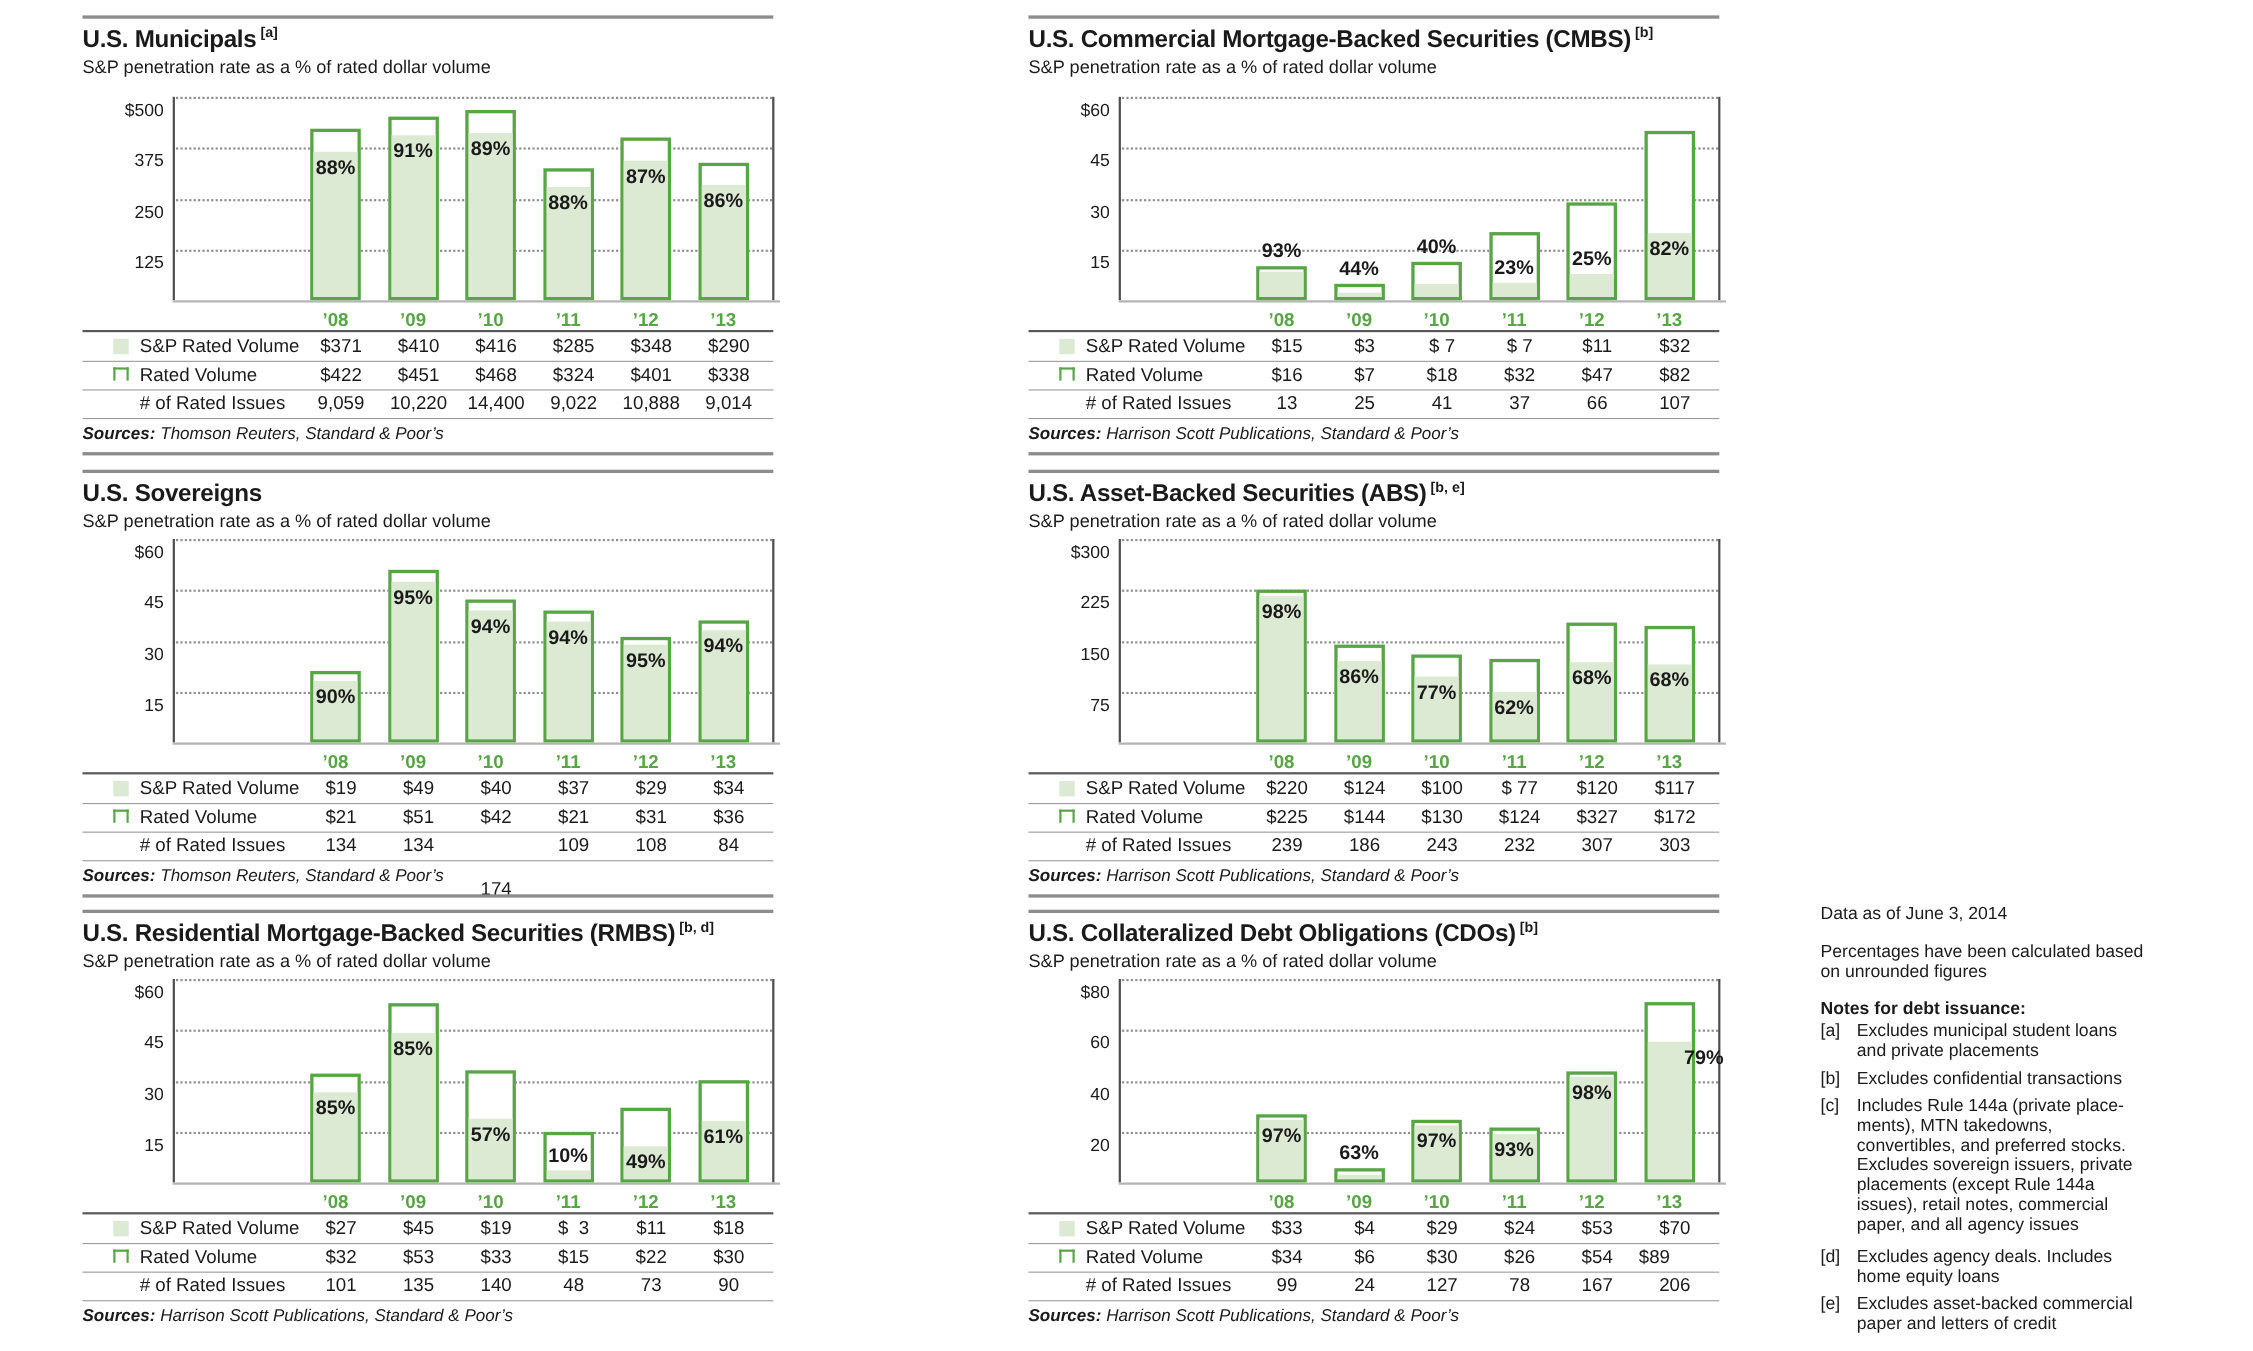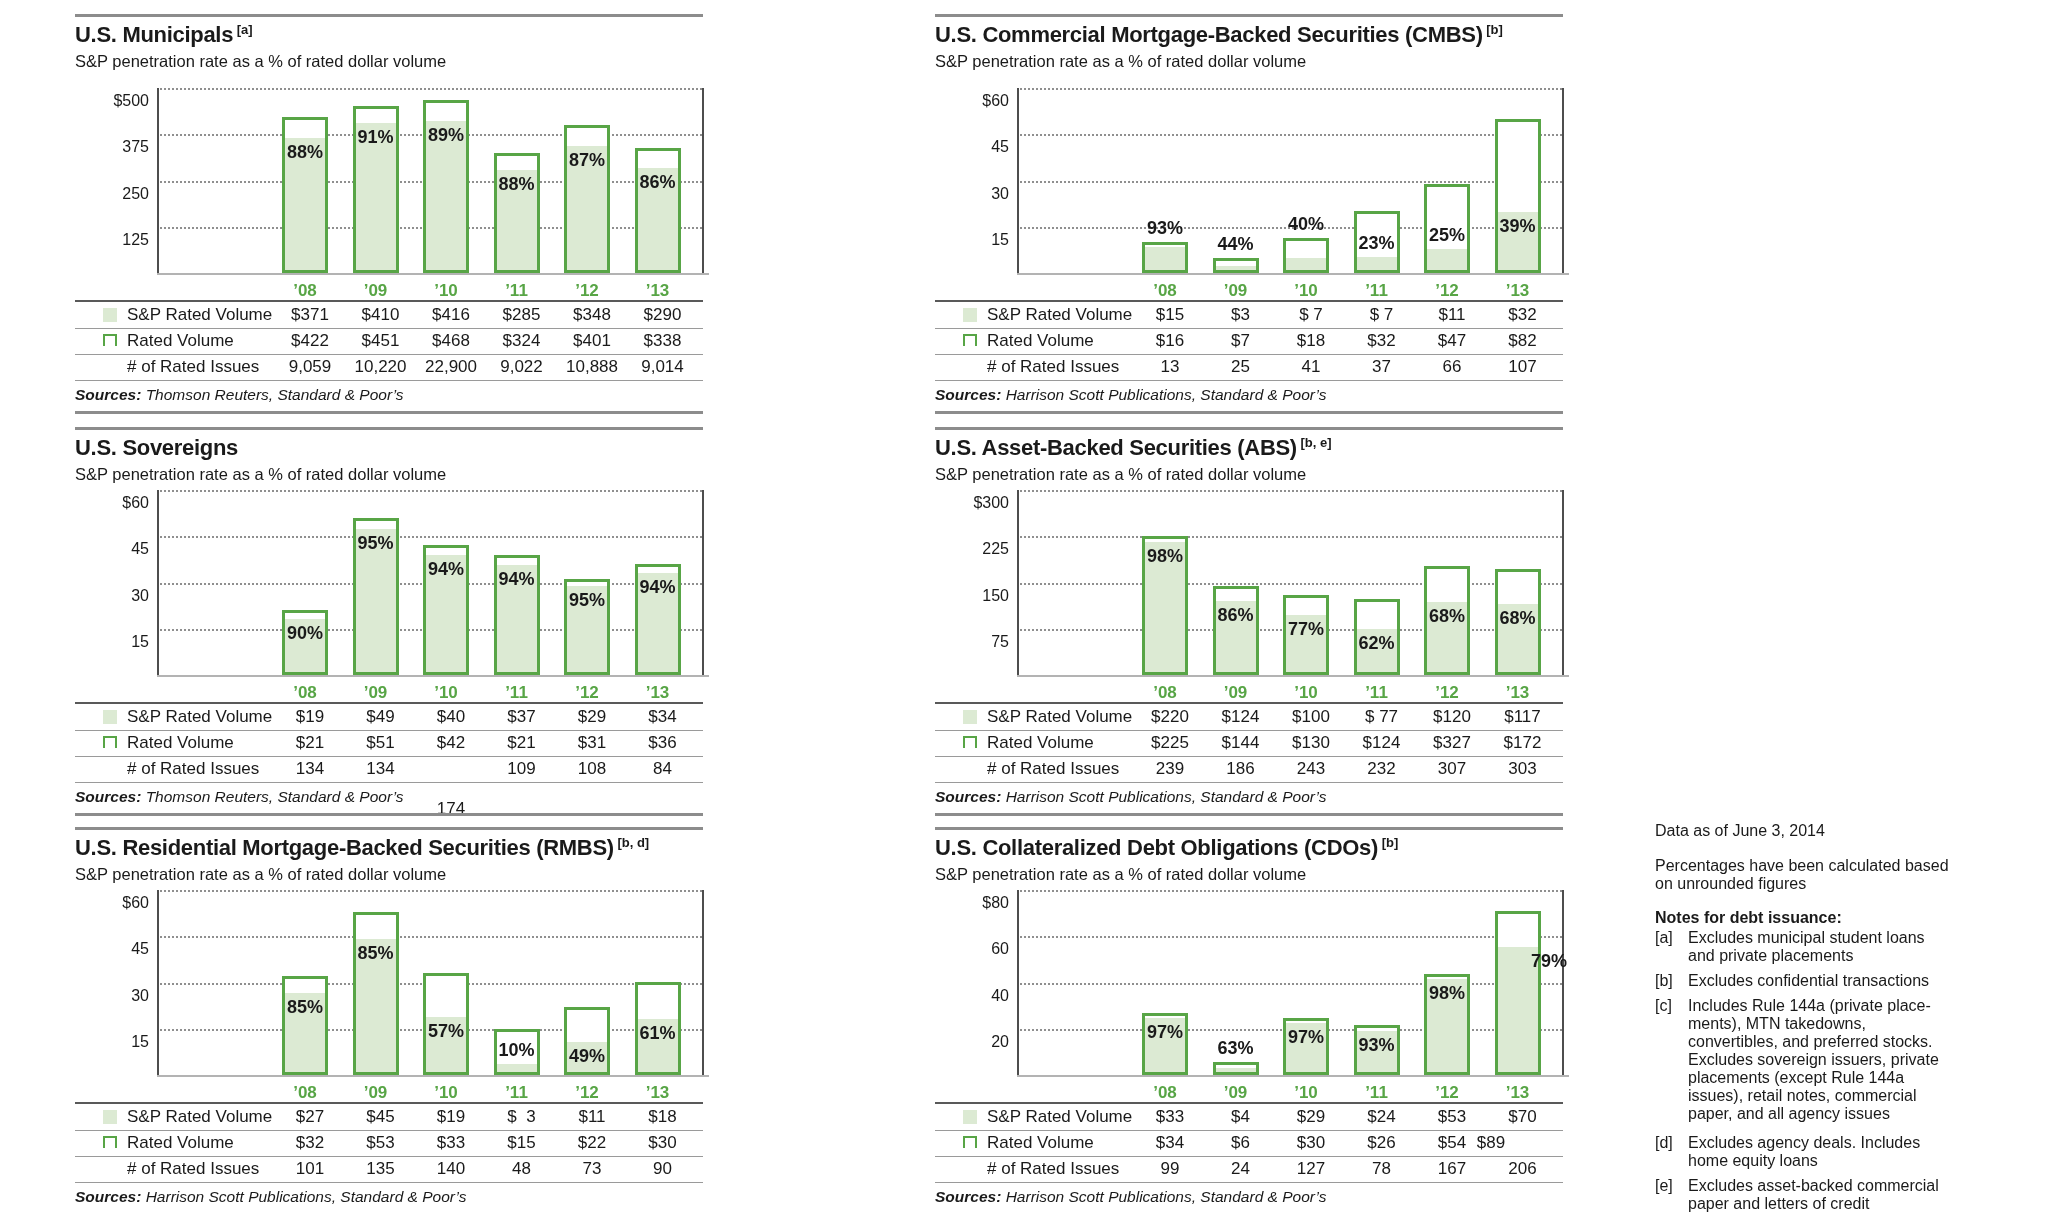--- a/index.html
+++ b/index.html
@@ -99,21 +99,21 @@
       <div class="tlabel" style="left: 52px; top: 314px;">Rated Volume</div>
       <div class="tval" style="left: 200px; top: 314px; width: 70px;">$422</div>
       <div class="tval" style="left: 270.5px; top: 314px; width: 70px;">$451</div>
       <div class="tval" style="left: 341px; top: 314px; width: 70px;">$468</div>
       <div class="tval" style="left: 411.5px; top: 314px; width: 70px;">$324</div>
       <div class="tval" style="left: 482px; top: 314px; width: 70px;">$401</div>
       <div class="tval" style="left: 552.5px; top: 314px; width: 70px;">$338</div>
       <div class="tlabel" style="left: 52px; top: 340px;"># of Rated Issues</div>
       <div class="tval" style="left: 200px; top: 340px; width: 70px;">9,059</div>
       <div class="tval" style="left: 270.5px; top: 340px; width: 70px;">10,220</div>
-      <div class="tval" style="left: 341px; top: 340px; width: 70px;">22,900</div>
+      <div class="tval" style="left: 341px; top: 340px; width: 70px;">14,400</div>
       <div class="tval" style="left: 411.5px; top: 340px; width: 70px;">9,022</div>
       <div class="tval" style="left: 482px; top: 340px; width: 70px;">10,888</div>
       <div class="tval" style="left: 552.5px; top: 340px; width: 70px;">9,014</div>
       <div class="sources" style="top: 372px;"><span class="srcb">Sources:</span><span> Thomson Reuters, Standard &amp; Poor’s</span></div>
       <div class="hrule" style="top: 397px; width: 628px; height: 3px; background: rgb(140, 140, 140);"></div>
     </section>
     <section class="block" style="left: 935px; top: 14px; width: 628px; height: 419px;">
       <div class="hrule" style="top: 0px; width: 628px; height: 3px; background: rgb(140, 140, 140);"></div>
       <div class="title" style="top: 8px;"><span>U.S. Commercial Mortgage-Backed Securities (CMBS)</span><sup> [b]</sup></div>
       <div class="subtitle" style="top: 38px;">S&amp;P penetration rate as a % of rated dollar volume</div>
@@ -149,21 +149,21 @@
       <div class="pct" style="left: 411.5px; top: 219px; width: 60px;">23%</div>
       <div class="xlab" style="left: 406.5px; top: 267px; width: 70px;">’11</div>
       <div class="bar" style="left: 489px; top: 170px; width: 46px; height: 89px;">
         <div class="barfill" style="height: 21px;"></div>
       </div>
       <div class="pct" style="left: 482px; top: 211px; width: 60px;">25%</div>
       <div class="xlab" style="left: 477px; top: 267px; width: 70px;">’12</div>
       <div class="bar" style="left: 559.5px; top: 105px; width: 46px; height: 154px;">
         <div class="barfill" style="height: 58px;"></div>
       </div>
-      <div class="pct" style="left: 552.5px; top: 202px; width: 60px;">39%</div>
+      <div class="pct" style="left: 552.5px; top: 202px; width: 60px;">82%</div>
       <div class="xlab" style="left: 547.5px; top: 267px; width: 70px;">’13</div>
       <div class="hrule" style="top: 286px; width: 628px; height: 2px; background: rgb(89, 89, 89);"></div>
       <div class="hrule" style="top: 314px; width: 628px; height: 1px; background: rgb(154, 154, 154);"></div>
       <div class="hrule" style="top: 340px; width: 628px; height: 1px; background: rgb(154, 154, 154);"></div>
       <div class="hrule" style="top: 366px; width: 628px; height: 1px; background: rgb(154, 154, 154);"></div>
       <div class="sw1" style="left: 28px; top: 294px;"></div>
       <div class="tlabel" style="left: 52px; top: 288px;">S&amp;P Rated Volume</div>
       <div class="tval" style="left: 200px; top: 288px; width: 70px;">$15</div>
       <div class="tval" style="left: 270.5px; top: 288px; width: 70px;">$3</div>
       <div class="tval" style="left: 341px; top: 288px; width: 70px;">$&nbsp;7</div>
@@ -469,21 +469,21 @@
       <div class="tval" style="left: 411.5px; top: 277px; width: 70px;">$24</div>
       <div class="tval" style="left: 482px; top: 277px; width: 70px;">$53</div>
       <div class="tval" style="left: 552.5px; top: 277px; width: 70px;">$70</div>
       <div class="sw2" style="left: 28px; top: 309px;"></div>
       <div class="tlabel" style="left: 52px; top: 303px;">Rated Volume</div>
       <div class="tval" style="left: 200px; top: 303px; width: 70px;">$34</div>
       <div class="tval" style="left: 270.5px; top: 303px; width: 70px;">$6</div>
       <div class="tval" style="left: 341px; top: 303px; width: 70px;">$30</div>
       <div class="tval" style="left: 411.5px; top: 303px; width: 70px;">$26</div>
       <div class="tval" style="left: 482px; top: 303px; width: 70px;">$54</div>
-      <div class="tval" style="left: 521px; top: 303px; width: 70px;">$89</div>
+      <div class="tval" style="left: 534px; top: 303px; width: 70px;">$89</div>
       <div class="tlabel" style="left: 52px; top: 329px;"># of Rated Issues</div>
       <div class="tval" style="left: 200px; top: 329px; width: 70px;">99</div>
       <div class="tval" style="left: 270.5px; top: 329px; width: 70px;">24</div>
       <div class="tval" style="left: 341px; top: 329px; width: 70px;">127</div>
       <div class="tval" style="left: 411.5px; top: 329px; width: 70px;">78</div>
       <div class="tval" style="left: 482px; top: 329px; width: 70px;">167</div>
       <div class="tval" style="left: 552.5px; top: 329px; width: 70px;">206</div>
       <div class="sources" style="top: 361px;"><span class="srcb">Sources:</span><span> Harrison Scott Publications, Standard &amp; Poor’s</span></div>
     </section>
   </div>

